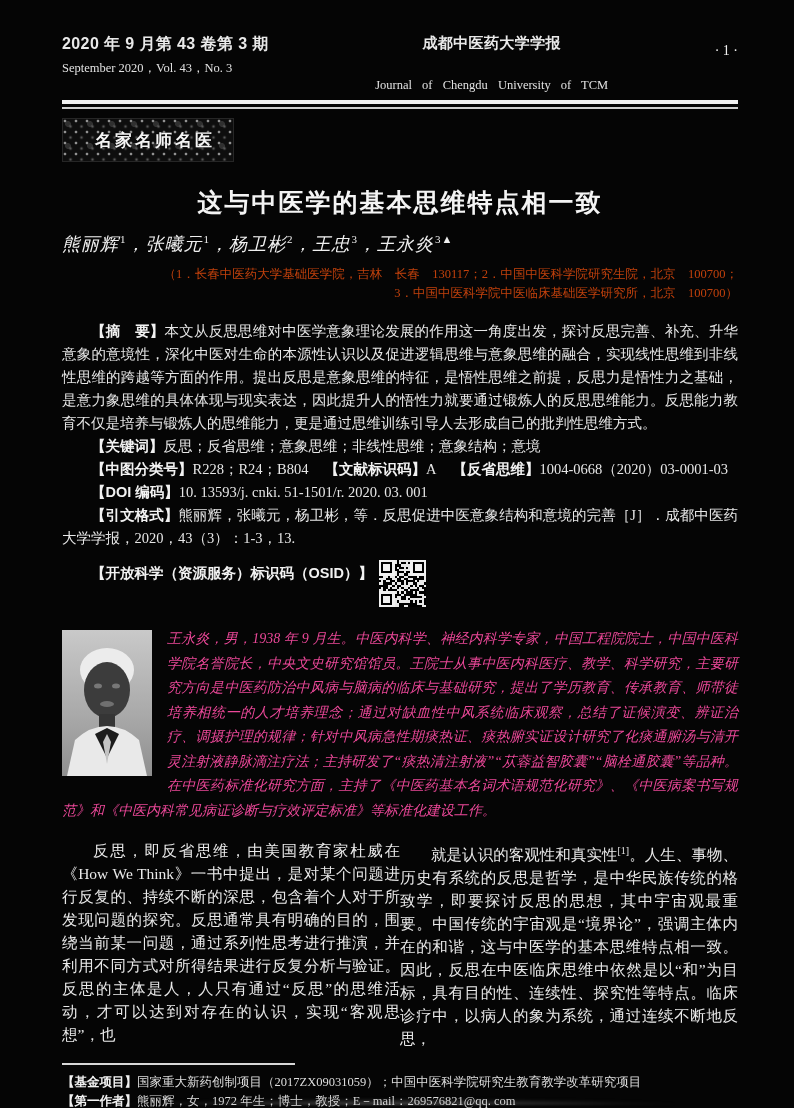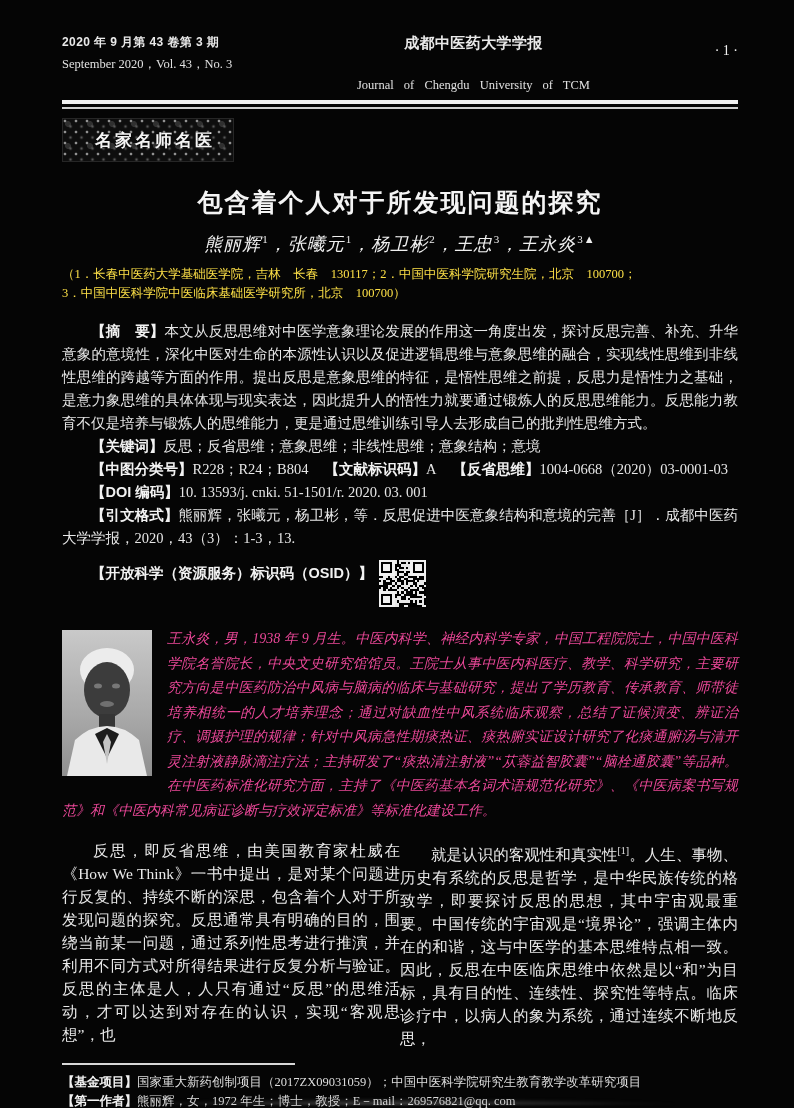--- a/index.html
+++ b/index.html
@@ -7,21 +7,21 @@
     width:794px;height:1108px;background:#0b0b0b;color:#e9e9e9;
     font-family:"Liberation Serif", serif;overflow:hidden;
   }
   .page{position:relative;width:794px;height:1108px;background:#050505;overflow:hidden;}
   .content{position:absolute;left:62px;top:34px;width:676px;}
 
   
   .hdr{display:flex;justify-content:space-between;align-items:flex-start;}
   .hdr-col{display:flex;flex-direction:column;}
   .hdr-center{text-align:center;gap:20px;}
-  .hdr .cn{font-size:12px;font-weight:bold;letter-spacing:.4px;font-family:"Liberation Sans",sans-serif;}
+  .hdr .cn{font-size:16px;font-weight:bold;letter-spacing:.4px;font-family:"Liberation Sans",sans-serif;}
   .hdr .cn-big{font-size:15px;}
   .hdr .en{font-size:12.5px;margin-top:5px;color:#e2e2e2;}
   .hdr-center .en{word-spacing:7px;}
   .hdr-right{font-size:14px;padding-top:9px;color:#f0f0f0;}
   .rule-thick{height:4px;background:#f0f0f0;margin-top:7px;}
   .rule-thin{height:2px;background:#cfcfcf;margin-top:3px;}
 
   
   .banner{
     margin-top:9px;width:172px;height:44px;display:flex;align-items:center;
@@ -33,23 +33,23 @@
     background-size:11px 11px,11px 11px,22px 22px;
     background-position:0 0,5.5px 5.5px,2px 2px;
     border:1px solid #262626;box-sizing:border-box;
   }
   .banner-label{font-family:"Liberation Sans",sans-serif;font-size:17px;font-weight:bold;
     letter-spacing:3px;color:#f5f5f5;padding-left:32px;text-shadow:0 0 2px #000;}
 
   
   .title{margin-top:24px;text-align:center;font-size:25px;font-weight:bold;letter-spacing:2px;
     font-family:"Liberation Sans",sans-serif;color:#f4f4f4;}
-  .authors{margin-top:13px;text-align:center;font-size:18px;font-style:italic;letter-spacing:1px;color:#efefef;}
+  .authors{margin-top:13px;font-size:18px;font-style:italic;letter-spacing:1px;color:#efefef;}
   .authors sup{font-size:11px;font-style:normal;margin-left:1px;}
-  .affil{margin-top:9px;text-align:left;font-size:12.5px;line-height:19px;color:#fde047;}
+  .affil{margin-top:9px;text-align:right;font-size:12.5px;line-height:19px;color:#c2410c;}
 
   
   .meta{margin-top:17px;font-size:14.5px;line-height:23px;text-align:justify;color:#e7e7e7;}
   .meta p{margin:0;}
   .indent{text-indent:2em;}
   .lab{font-family:"Liberation Sans",sans-serif;font-weight:bold;color:#f2f2f2;}
   .gap{display:inline-block;width:16px;}
   .osid-row{display:flex;align-items:flex-start;margin-top:12px;}
   .osid-row .lab{margin-left:2em;}
   .qr{margin-left:6px;margin-top:-2px;background:#000;}
@@ -90,21 +90,21 @@
       </div>
       <div class="hdr-right">· 1 ·</div>
     </div>
     <div class="rule-thick"></div>
     <div class="rule-thin"></div>
 
     <div class="banner">
       <span class="banner-label">名家名师名医</span>
     </div>
 
-    <h1 class="title" style="margin:24px 0 0 0;">包含着个人对于所发现问题的探究</h1>
+    <h1 class="title" style="margin:24px 0 0 0;">这与中医学的基本思维特点相一致</h1>
 
     <div class="authors"><span>熊丽辉<sup>1</sup></span>，<span>张曦元<sup>1</sup></span>，<span>杨卫彬<sup>2</sup></span>，<span>王忠<sup>3</sup></span>，<span>王永炎<sup>3▲</sup></span></div>
 
     <div class="affil">
       <div>（1．长春中医药大学基础医学院，吉林　长春　130117；2．中国中医科学院研究生院，北京　100700；</div>
       <div>3．中国中医科学院中医临床基础医学研究所，北京　100700）</div>
     </div>
 
     <div class="meta">
       <p class="indent"><span class="lab">【摘　要】</span><span>本文从反思思维对中医学意象理论发展的作用这一角度出发，探讨反思完善、补充、升华意象的意境性，深化中医对生命的本源性认识以及促进逻辑思维与意象思维的融合，实现线性思维到非线性思维的跨越等方面的作用。提出反思是意象思维的特征，是悟性思维之前提，反思力是悟性力之基础，是意力象思维的具体体现与现实表达，因此提升人的悟性力就要通过锻炼人的反思思维能力。反思能力教育不仅是培养与锻炼人的思维能力，更是通过思维训练引导人去形成自己的批判性思维方式。</span></p>

